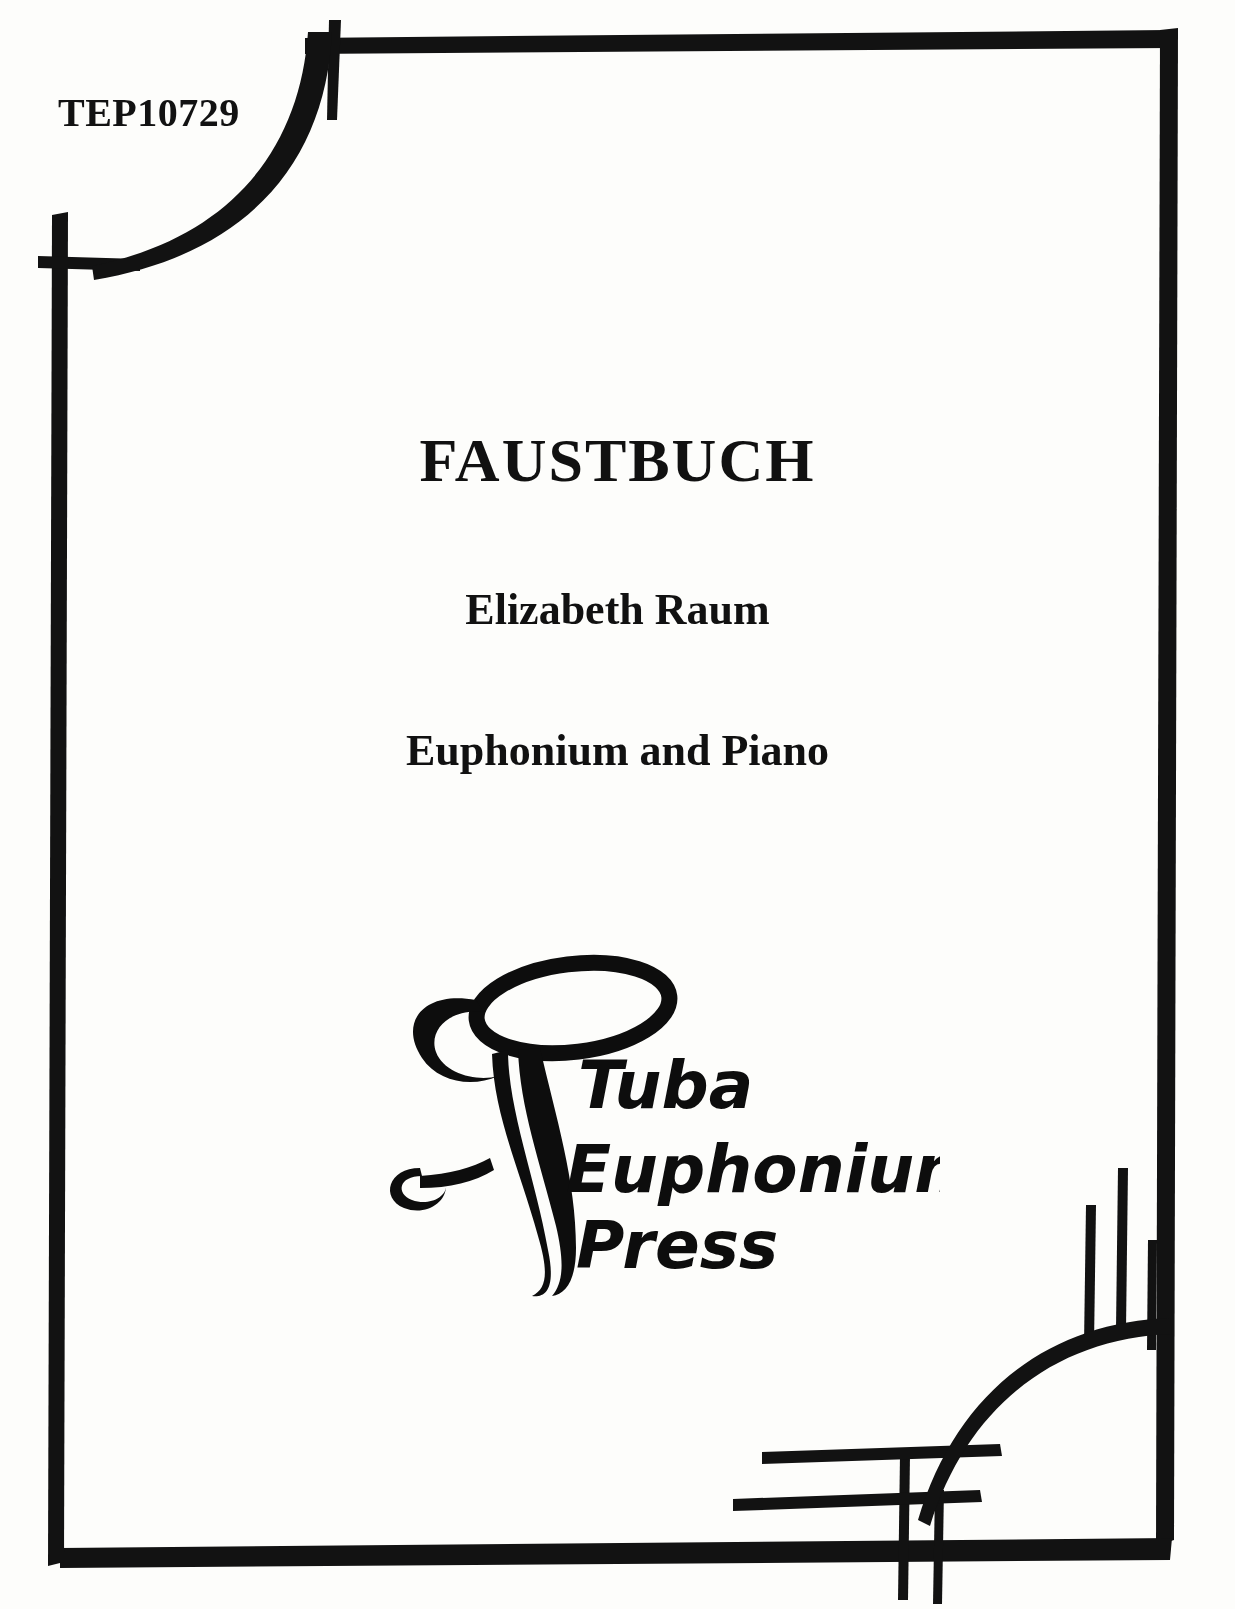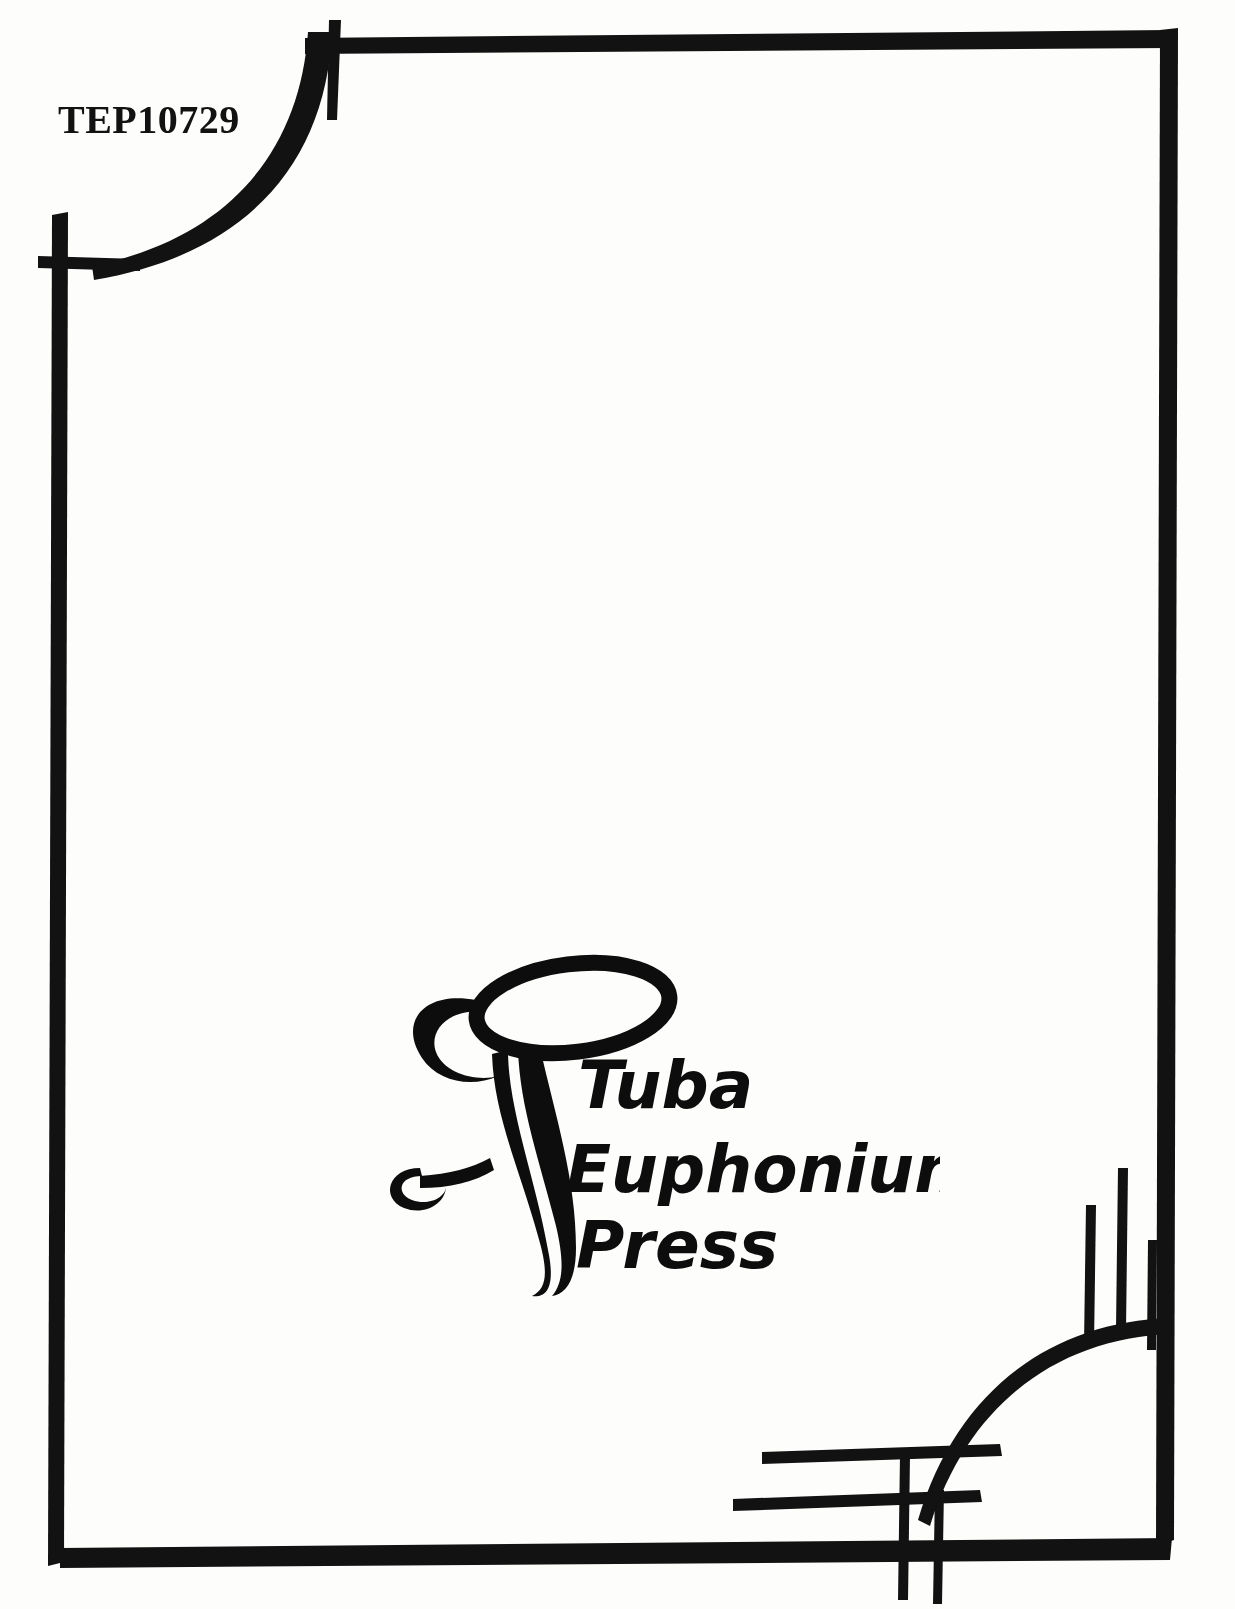--- a/index.html
+++ b/index.html
@@ -25,21 +25,21 @@
     top: 0;
     width: 1235px;
     height: 1609px;
     pointer-events: none;
   }
 
   
   .catalog-number {
     position: absolute;
     left: 58px;
-    top: 96px;
+    top: 89px;
     font-family: "Liberation Serif", serif;
     font-weight: bold;
     font-size: 40px;
     letter-spacing: 0.5px;
     color: #121212;
   }
 
   
   .title-block {
     position: absolute;
@@ -114,20 +114,25 @@
     <path d="M1148 1240 L1157 1240 L1156 1350 L1147 1350 Z" fill="#121212"></path>
     <path d="M900 1455 L910 1455 L908 1600 L898 1600 Z" fill="#121212"></path>
     <path d="M935 1490 L944 1490 L942 1604 L933 1604 Z" fill="#121212"></path>
     <path d="M762 1452 L1000 1444 L1002 1456 L762 1464 Z" fill="#121212"></path>
     <path d="M733 1499 L980 1490 L982 1502 L733 1511 Z" fill="#121212"></path>
     <path d="M1170 1318 C1050 1322 956 1392 918 1520 L930 1526 C968 1404 1058 1338 1172 1334 Z" fill="#121212"></path>
   </svg>
 
   <div class="catalog-number">TEP10729</div>
 
+  <div class="title-block">
+    <h1 class="work-title">FAUSTBUCH</h1>
+    <p class="composer">Elizabeth Raum</p>
+    <p class="instrumentation">Euphonium and Piano</p>
+  </div>
 
   <div class="logo">
     <svg class="logo-svg" viewBox="0 0 560 370" xmlns="http://www.w3.org/2000/svg">
 
       <g>
 
         <ellipse cx="193" cy="78" rx="97" ry="44" fill="none" stroke="#0d0d0d" stroke-width="16" transform="rotate(-7 193 78)"></ellipse>
 
         <path d="M96 70 C44 60 18 92 42 128 C58 152 92 158 118 146
                  C98 152 64 144 56 122 C48 100 70 78 104 82 Z" fill="#0d0d0d"></path>

